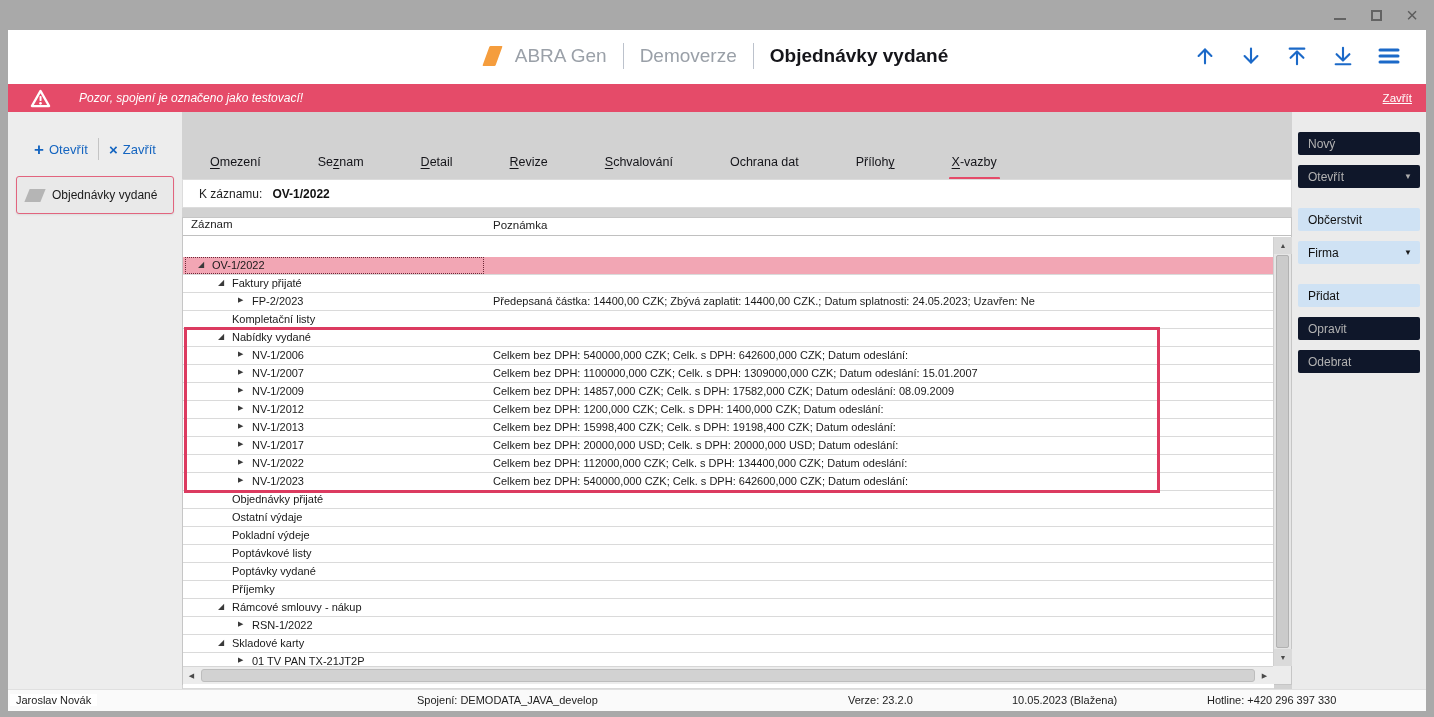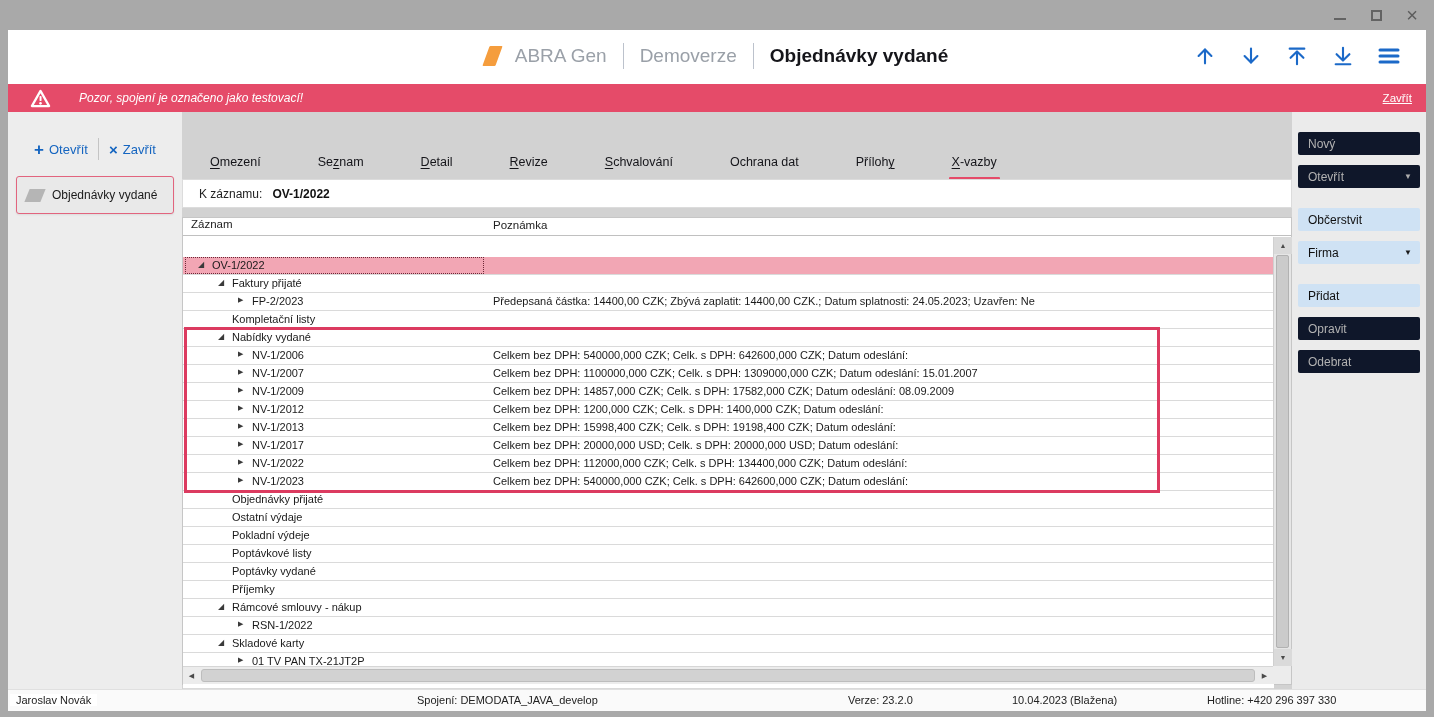--- a/index.html
+++ b/index.html
@@ -274,18 +274,18 @@
           <button class="side-btn on"><span>Přidat</span></button>
           <button class="side-btn off"><span>Opravit</span></button>
           <button class="side-btn off"><span>Odebrat</span></button>
         </div>
     </div>
 
     <div class="statusbar">
       <span class="st-user">Jaroslav Novák</span>
       <span class="st-conn">Spojení: DEMODATA_JAVA_develop</span>
       <span class="st-ver">Verze: 23.2.0</span>
-      <span class="st-date">10.04.2023 (Blažena)</span>
+      <span class="st-date">10.05.2023 (Blažena)</span>
       <span class="st-hot">Hotline: +420 296 397 330</span>
     </div>
 
   </div>
 </div>
 
 </body></html>

